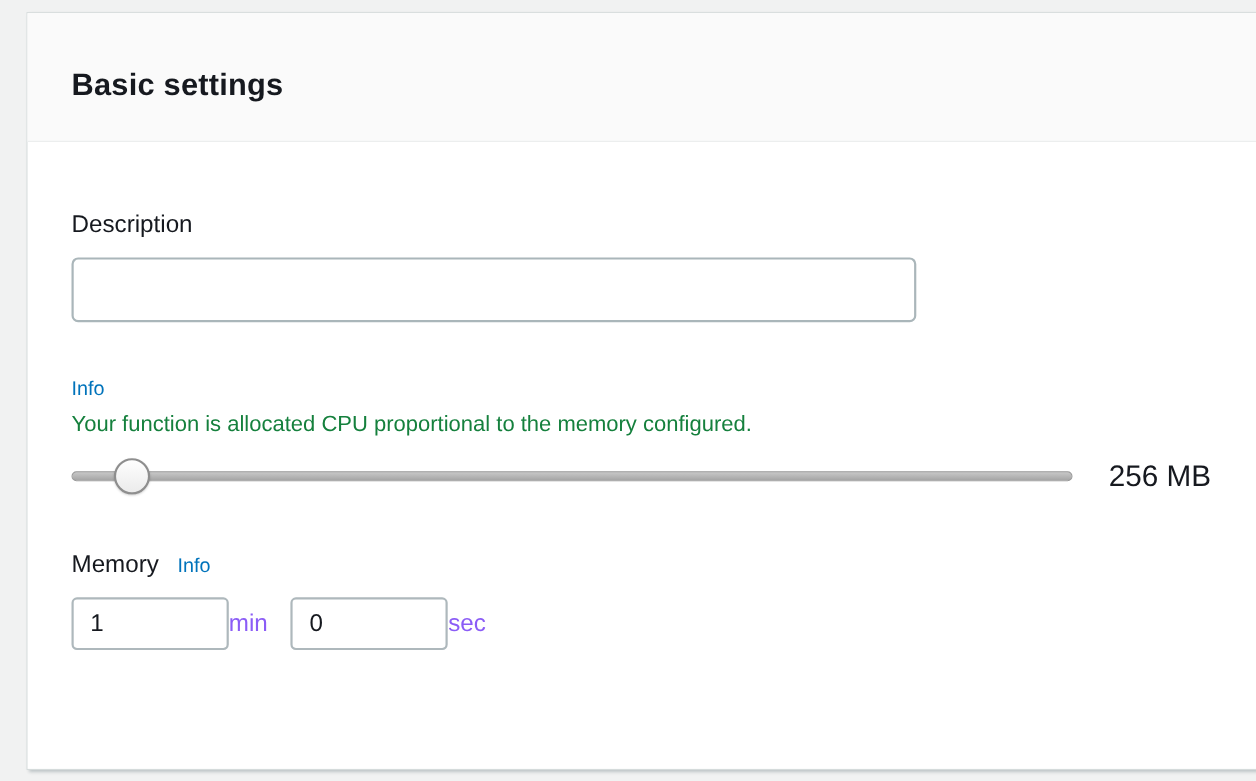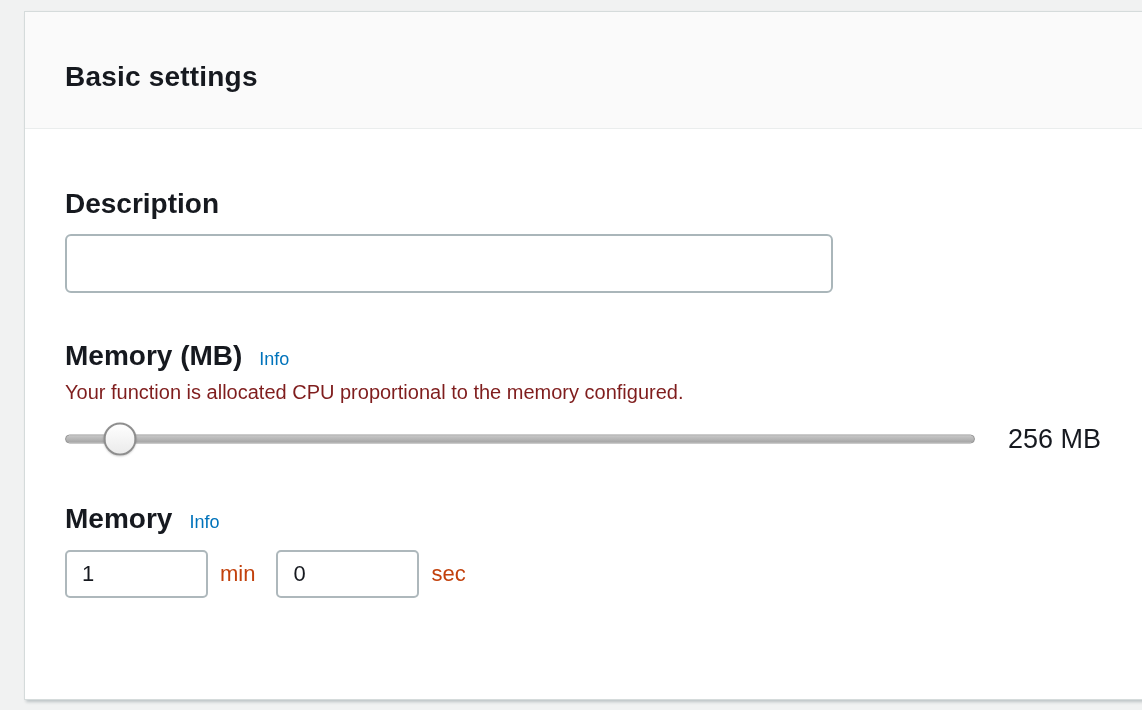--- a/index.html
+++ b/index.html
@@ -28,24 +28,23 @@
   }
   .panel-title {
     font-size: 28px;
     font-weight: bold;
     color: #16191f;
     letter-spacing: 0.2px;
   }
   .content { padding: 0 40px; }
 
   .field-label {
-    font-size: 28px;
+    font-size: 22px;
     color: #16191f;
     line-height: 26px;
-    font-weight: bold;
   }
   .label-row {
     display: flex;
     align-items: baseline;
     gap: 17px;
   }
   .info-link {
     font-size: 18px;
     font-weight: normal;
     color: #0073bb;
@@ -65,21 +64,21 @@
     font-size: 22px;
     color: #16191f;
     padding: 0 16px;
     outline: none;
   }
 
   .memory-block { margin-top: 50px; }
   .help-text {
     margin-top: 10px;
     font-size: 20px;
-    color: #7f1d1d;
+    color: #15803d;
     line-height: 24px;
   }
   .slider-row {
     margin-top: 18px;
     display: flex;
     align-items: center;
     gap: 17px;
   }
   .slider-wrap {
     position: relative;
@@ -128,22 +127,21 @@
     border-radius: 5px;
     background: #ffffff;
     font-family: "Liberation Sans", sans-serif;
     font-size: 22px;
     color: #16191f;
     padding: 0 15px;
     outline: none;
   }
   .unit-label {
     font-size: 22px;
-    color: #c2410c;
-    margin-left: 12px;
+    color: #8b5cf6;
   }
   .timeout-input.seconds { margin-left: 21px; }
 </style>
 </head>
 <body>
 
 <div class="panel">
 
   <div class="panel-header">
     <h2 class="panel-title">Basic settings</h2>
@@ -151,21 +149,20 @@
 
   <div class="content">
 
     <div class="description-block">
       <div class="field-label">Description</div>
       <input type="text" class="description-input" value="" style="">
     </div>
 
     <div class="memory-block">
       <div class="label-row">
-        <span class="field-label">Memory (MB)</span>
         <a class="info-link">Info</a>
       </div>
       <div class="help-text">Your function is allocated CPU proportional to the memory configured.</div>
       <div class="slider-row">
         <div class="slider-wrap">
           <div class="slider-track"></div>
           <div class="slider-thumb" style="left: 6%;"></div>
         </div>
         <div class="slider-value">256 MB</div>
       </div>

